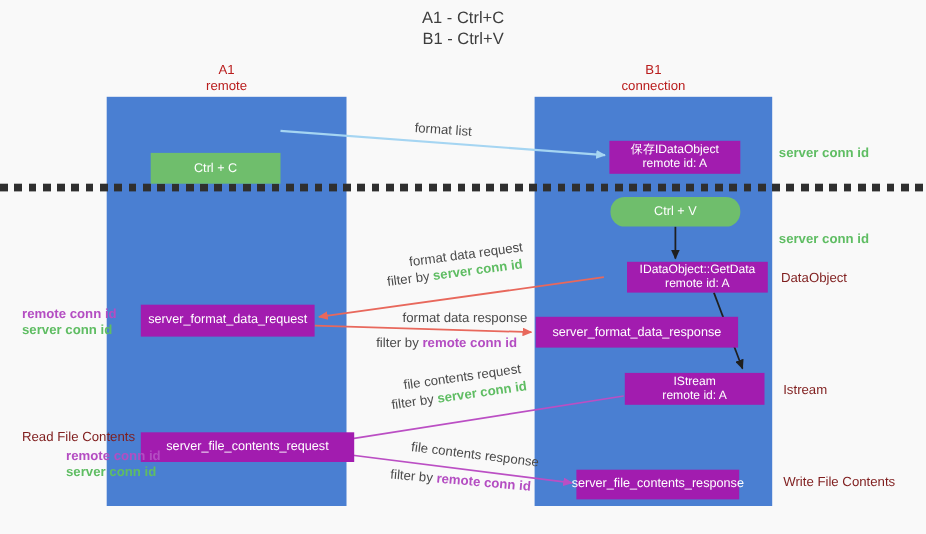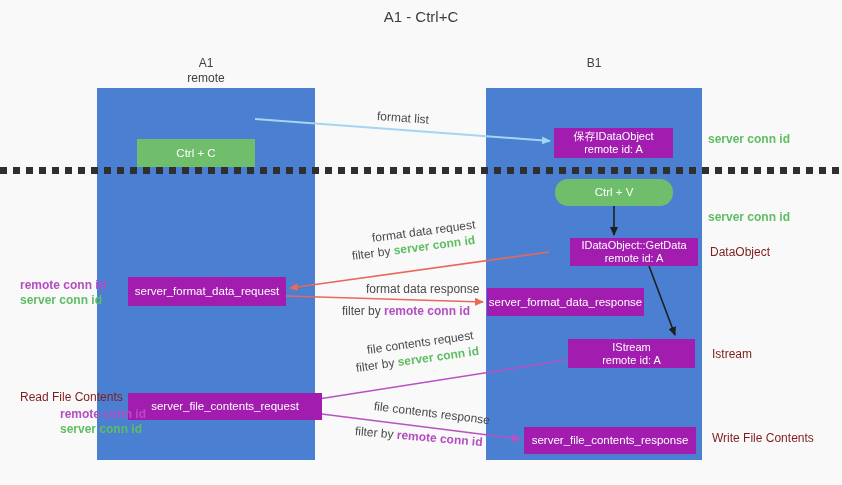--- a/index.html
+++ b/index.html
@@ -2,21 +2,21 @@
 <html><head>
 <meta charset="utf-8">
 <style>
   html,body { margin:0; padding:0; }
   body { font-family:"Liberation Sans","DejaVu Sans",sans-serif; background:#f9f9f9; }
   .canvas { position:relative; width:842px; height:485px; background:#f9f9f9; overflow:hidden; }
 
   .title { position:absolute; left:0; right:0; top:7px; text-align:center;
            font-size:15px; line-height:19px; color:#3d3d3d; z-index:6; }
 
-  .col-header { position:absolute; text-align:center; font-size:12px; line-height:15px; color:#404040; z-index:6; }
+  .col-header { position:absolute; text-align:center; font-size:12px; line-height:15px; color:#b91c1c; z-index:6; }
   .col-header.left  { left:97px;  top:56px; width:218px; }
   .col-header.right { left:486px; top:56px; width:216px; }
 
   .lifeline { position:absolute; top:88px; height:372px; background:#4a7fd2; z-index:1; }
   .lifeline.left  { left:97px;  width:218px; }
   .lifeline.right { left:486px; width:216px; }
 
   .divider { position:absolute; left:0; top:167px; width:842px; height:7px; z-index:3;
              background:repeating-linear-gradient(90deg,#2f2f2f 0 7px,transparent 7px 13px); }
 
@@ -24,24 +24,24 @@
 
   .node { position:absolute; display:flex; flex-direction:column; align-items:center; justify-content:center;
           color:#fff; font-size:11.5px; line-height:13px; text-align:center; z-index:4; }
   .node.green  { background:#6fbe6c; }
   .node.orange { background:#a21caf; }
   #ctrl-c      { left:137px; top:104px; width:118px; height:28px;margin-top:35px; }
   #save-box    { left:554px; top:128px; width:119px; height:30px; font-size:11px; }
   #ctrl-v      { left:555px; top:179px; width:118px; height:27px;border-radius:13px; }
   #getdata     { left:550px; top:238px; width:128px; height:28px; font-size:11px;margin-left:20px; }
   #format-req  { left:128px; top:277px; width:158px; height:29px; }
-  #format-resp { left:487px; top:288px; width:157px; height:28px; }
+  #format-resp { left:487px; top:288px; width:184px; height:28px; }
   #istream-box { left:568px; top:339px; width:127px; height:29px; font-size:11px; }
   #file-req    { left:128px; top:393px; width:194px; height:27px; }
-  #file-resp   { left:524px; top:427px; width:172px; height:27px; }
+  #file-resp   { left:524px; top:427px; width:148px; height:27px; }
 
   .ann { position:absolute; font-size:12px; z-index:5; white-space:nowrap; }
   .ann.gray   { color:#7f1d1d; }
   .ann.green  { color:#5fbd63; font-weight:bold; }
   .ann-sci-top { left:708px; top:132px; }
   .ann-sci-mid { left:708px; top:210px; }
   .ann-dataobject { left:710px; top:245px; }
   .ann-istream    { left:712px; top:347px; }
   .ann-write      { left:712px; top:431px; }
   .ann-read       { left:20px;  top:390px; }
@@ -65,28 +65,30 @@
   #lbl-fcresp        { left:374px; top:399px; transform:rotate(7deg); }
   #lbl-fcresp-filter { left:355px; top:424px; transform:rotate(5deg); }
 </style>
 </head>
 <body>
 
 <div class="canvas">
 
   <div class="title">
     <div>A1 - Ctrl+C</div>
+    <div>B1 - Ctrl+V</div>
   </div>
 
   <div class="col-header left">
     <div>A1</div>
     <div>remote</div>
   </div>
   <div class="col-header right">
     <div>B1</div>
+    <div>connection</div>
   </div>
 
   <div class="lifeline left"></div>
   <div class="lifeline right"></div>
 
   <svg class="arrows" width="842" height="485" viewBox="0 0 842 485">
     <defs>
       <marker id="m-blue" markerWidth="9" markerHeight="8" refX="8" refY="4" orient="auto" markerUnits="userSpaceOnUse">
         <path d="M0,0 L9,4 L0,8 z" fill="#a5d5f2"></path>
       </marker>

